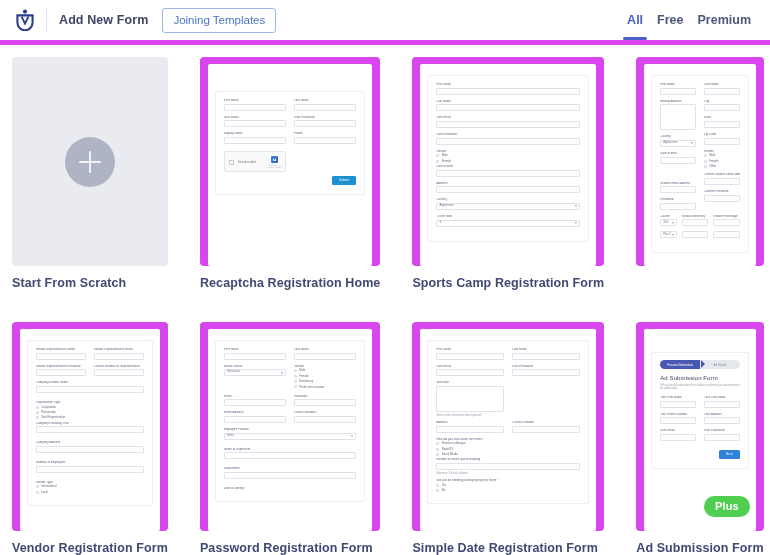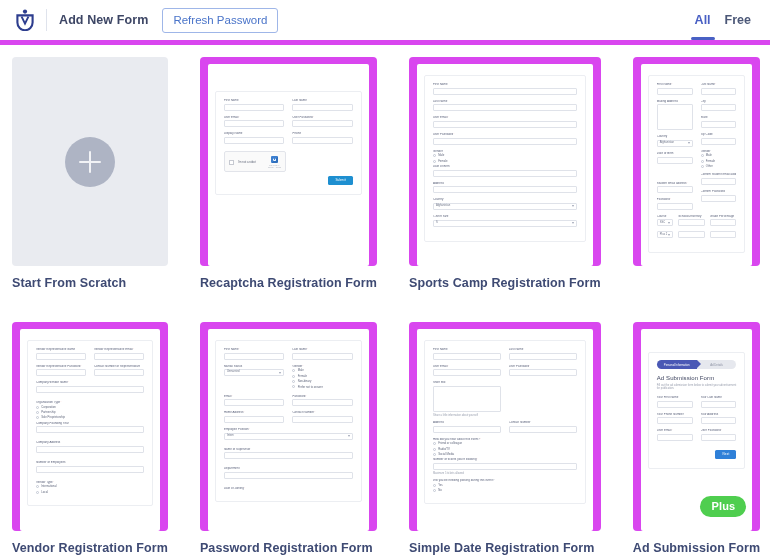--- a/index.html
+++ b/index.html
@@ -192,25 +192,26 @@
 <div class="topbar">
   <div class="logo-wrap">
     <svg width="20" height="22" viewBox="0 0 20 22">
       <circle cx="10" cy="2.6" r="2.1" fill="#2d3d8e"></circle>
       <path d="M2.4 6.4 h15.2 v7.2 c0 4.4 -3.4 7.6 -7.6 7.6 s-7.6 -3.2 -7.6 -7.6 z" fill="none" stroke="#2d3d8e" stroke-width="2.1"></path>
       <path d="M6.6 7.6 L10 14.6 L13.4 7.6" fill="none" stroke="#2d3d8e" stroke-width="1.9"></path>
     </svg>
   </div>
   <div class="logo-sep"></div>
   <div class="addnew">Add New Form</div>
-  <button class="refresh-btn">Refresh Password</button>
+  <button class="refresh-btn">Joining Templates</button>
 
   <div class="filters">
     <div class="filter active">All</div>
     <div class="filter">Free</div>
+    <div class="filter">Premium</div>
   </div>
 </div>
 
 <div class="grid">
 
   <div class="card">
     <div class="thumb">
       <div class="scratch">
         <div class="plus-circle"></div>
       </div>
@@ -260,21 +261,21 @@
               <div class="recap-sub">reCAPTCHA</div>
               <div class="recap-sub">Privacy - Terms</div>
             </div>
           </div>
           <div class="btn-row">
             <div class="sub-btn">Submit</div>
           </div>
         </div>
       </div>
     </div>
-    <div class="card-title">Recaptcha Registration Form</div>
+    <div class="card-title">Recaptcha Registration Home</div>
   </div>
 
   <div class="card">
     <div class="thumb framed">
       <div class="sheet">
         <div class="panel" style="margin-top:4px;">
           <div class="lbl">First Name</div>
           <div class="inp"></div>
           <div class="lbl">Last Name</div>
           <div class="inp"></div>

